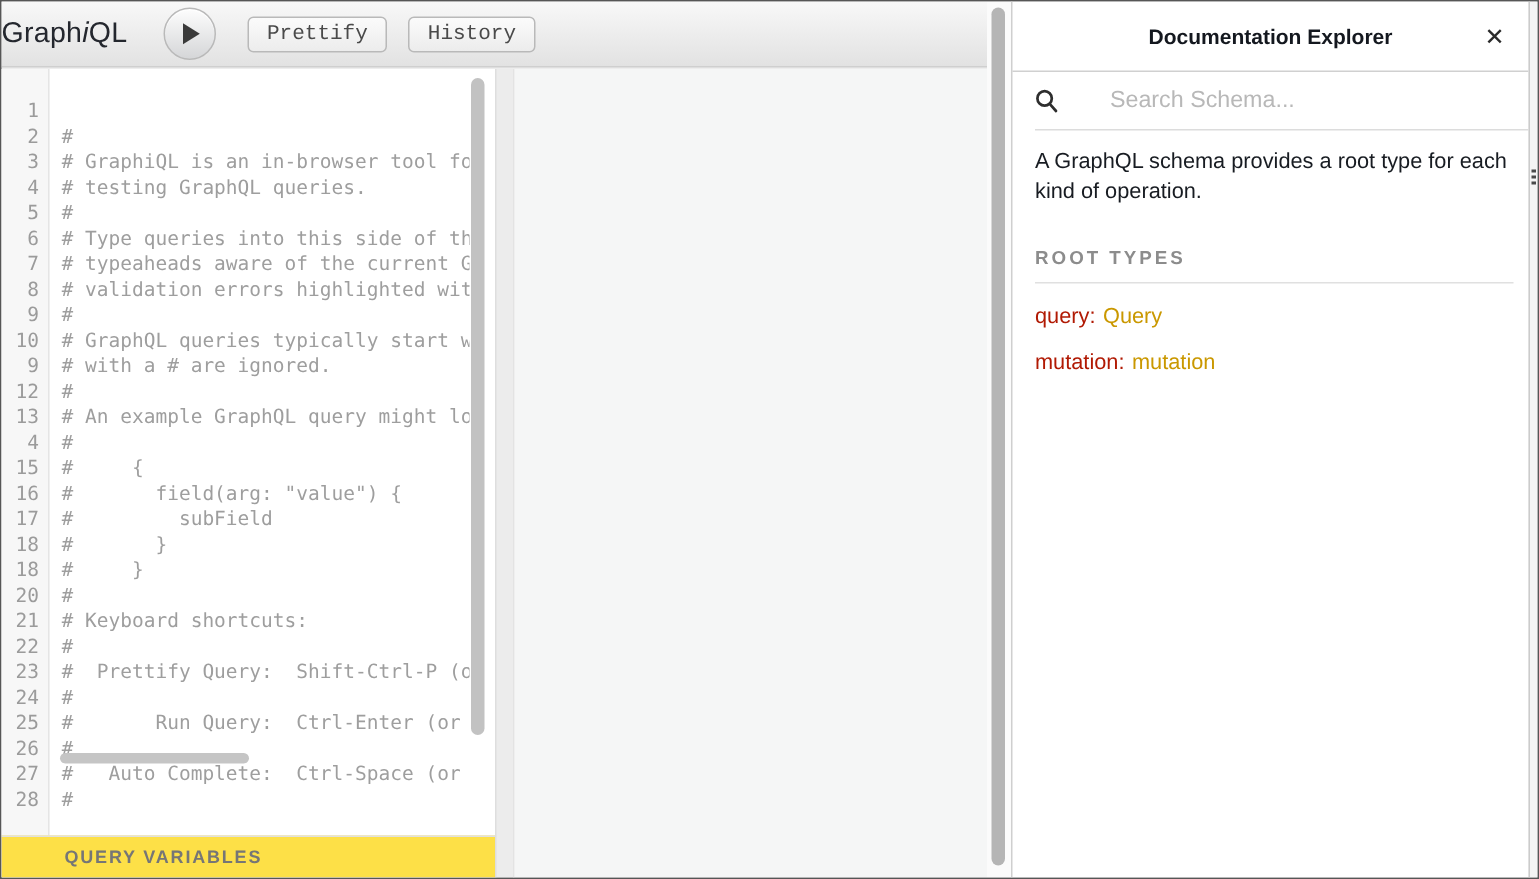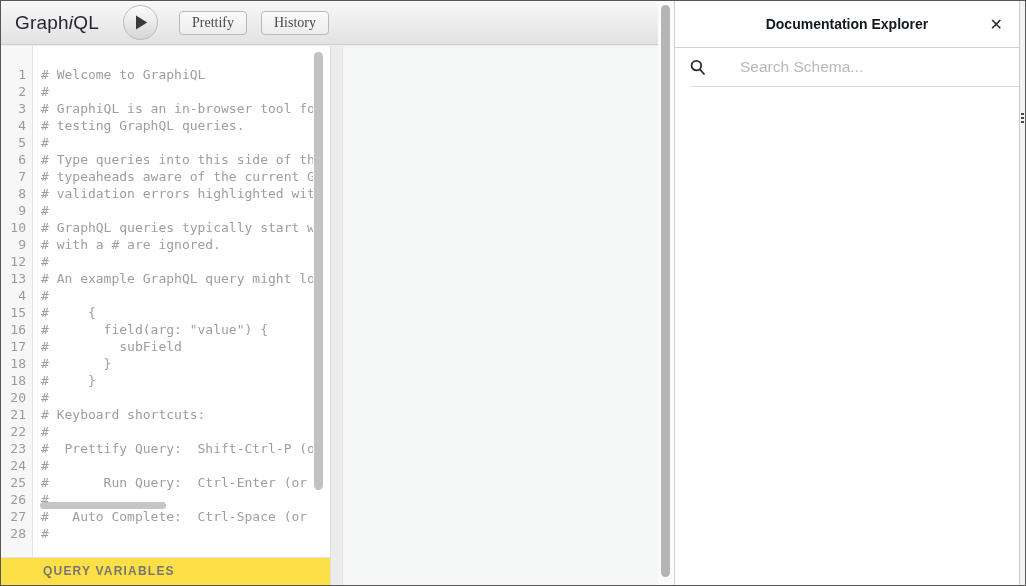--- a/index.html
+++ b/index.html
@@ -7,35 +7,35 @@
   #window{
     position:relative;width:1026px;height:586px;
     border:1px solid #565656;overflow:hidden;background:#ededed;
     font-family:"Liberation Sans",sans-serif;
   }
   
   .toolbar{
     position:absolute;left:0;top:0;width:657px;height:44px;
     background:linear-gradient(#f8f8f8,#e2e2e2);
     border-bottom:1px solid #cfcfcf;
-    display:flex;align-items:center;padding-left:14px;
+    display:flex;align-items:center;
   }
   .logo{font-size:19px;color:#24272e;font-weight:500;letter-spacing:.2px;}
   .logo em{font-style:italic;font-weight:400;}
   .execute-btn{
     margin-left:24px;width:35px;height:35px;border-radius:50%;
     background:linear-gradient(#fdfdfd,#d5d6d8);
     border:1px solid #b9b9b9;box-shadow:0 1px 0 rgba(255,255,255,.7) inset;
     display:flex;align-items:center;justify-content:center;cursor:pointer;padding:0 0 0 3px;
   }
   .toolbar-btn{
     margin-left:14px;height:24px;padding:0 12px;
     background:linear-gradient(#fbfbfb,#ececec);
     border:1px solid #b9b9b9;border-radius:4px;
-    font-size:14px;color:#4a4a4a;font-family:Liberation Serif, serif;cursor:pointer;
+    font-size:14px;color:#4a4a4a;font-family:Liberation Mono, monospace;cursor:pointer;
   }
   .toolbar-btn.first{margin-left:21px;}
   
   .left-pane{position:absolute;left:0;top:45px;width:329px;bottom:0;background:#fff;}
   .editor{position:absolute;left:0;top:0;right:0;bottom:28px;overflow:hidden;background:#fff;}
   .gutter-bg{position:absolute;left:0;top:0;bottom:0;width:32px;background:#f7f7f7;border-right:1px solid #e5e5e5;}
   .code-lines{position:absolute;left:0;top:0;right:0;padding-top:20px;
     font-family:"DejaVu Sans Mono",monospace;font-size:13px;line-height:17px;}
   .cm-row{display:flex;height:17px;}
   .ln{flex:0 0 25px;text-align:right;color:#9b9b9b;}
@@ -95,21 +95,20 @@
     <button class="toolbar-btn first">Prettify</button>
     <button class="toolbar-btn">History</button>
   </div>
 
   <div class="left-pane">
     <div class="editor">
       <div class="gutter-bg"></div>
       <div class="code-lines">
           <div class="cm-row">
             <span class="ln">1</span>
-            <span class="code"># Welcome to GraphiQL</span>
           </div>
           <div class="cm-row">
             <span class="ln">2</span>
             <span class="code">#</span>
           </div>
           <div class="cm-row">
             <span class="ln">3</span>
             <span class="code"># GraphiQL is an in-browser tool for writing, validating, and</span>
           </div>
           <div class="cm-row">
@@ -231,20 +230,28 @@
       <span class="doc-title">Documentation Explorer</span>
       <button class="doc-close">✕</button>
     </div>
     <div class="search-row">
       <svg width="16" height="17" viewBox="0 0 16 17">
         <circle cx="6.4" cy="6.6" r="4.8" fill="none" stroke="#2e2e2e" stroke-width="1.8"></circle>
         <line x1="10.1" y1="10.6" x2="14" y2="15" stroke="#2e2e2e" stroke-width="1.8" stroke-linecap="round"></line>
       </svg>
       <input class="search-input" type="text" placeholder="Search Schema..." style="">
     </div>
+    <div class="doc-content">
+      <div class="schema-desc">A GraphQL schema provides a root type for each kind of operation.</div>
+      <div class="category-title">ROOT TYPES</div>
+      <div>
+          <div class="doc-item"><a class="kw" style="color: rgb(177, 26, 4);">query:</a><a class="type" style="color: rgb(202, 152, 0);">Query</a></div>
+          <div class="doc-item"><a class="kw" style="color: rgb(177, 26, 4);">mutation:</a><a class="type" style="color: rgb(202, 152, 0);">mutation</a></div>
+        </div>
+    </div>
   </div>
 
   <div class="edge-strip">
     <div class="grip">
         <i></i>
         <i></i>
         <i></i>
       </div>
   </div>
 

